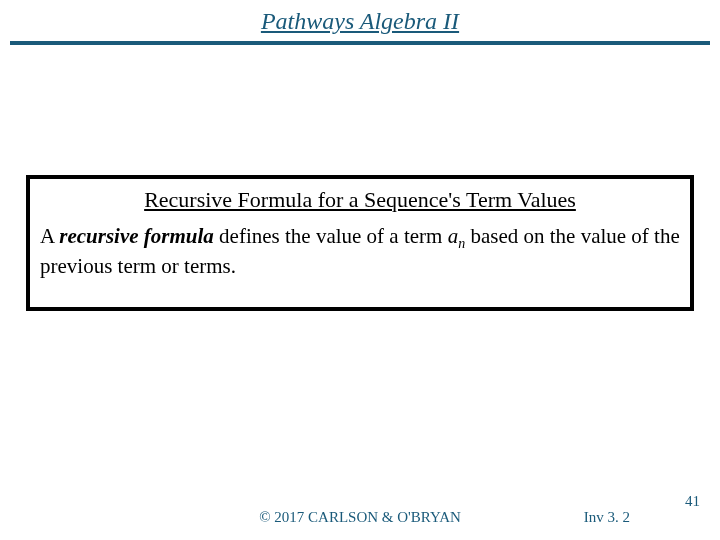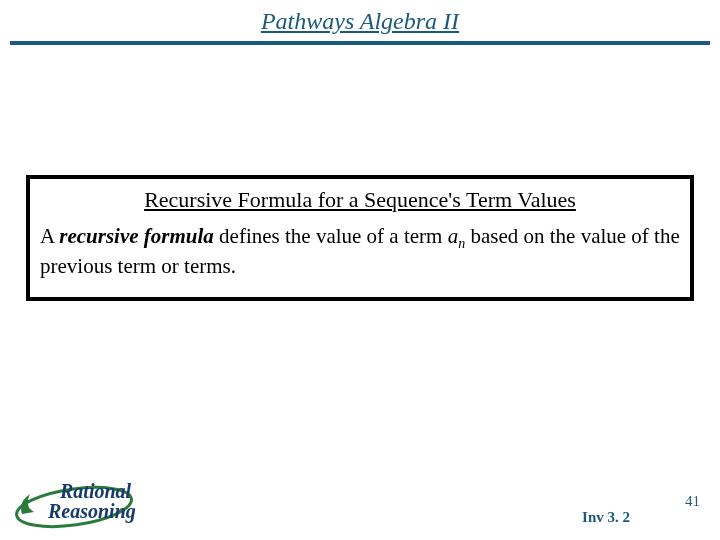--- a/index.html
+++ b/index.html
@@ -23,21 +23,21 @@
     text-decoration-color: #1a5a7a;
   }
   .header-rule {
     margin: 2px 10px 0 10px;
     height: 4px;
     background: #1a5a7a;
   }
   .content-box {
     margin: 130px 26px 4px 26px;
     border: 4px solid #000;
-    padding: 8px 10px 18px 10px;
+    padding: 8px 10px 28px 10px;
     background: #fff;
   }
   .box-heading {
     text-align: center;
     font-size: 22px;
     text-decoration: underline;
     margin-bottom: 10px;
   }
   .box-body {
     font-size: 21px;
@@ -67,21 +67,21 @@
     bottom: 14px;
     text-align: center;
     font-size: 15px;
     color: #1a5a7a;
     font-family: "Times New Roman", serif;
   }
   .inv {
     position: absolute;
     right: 90px;
     bottom: 14px;
-    font-weight: bold;
+    font-weight: normal;
     font-size: 15px;
     color: #1a5a7a;
   }
   .pagenum {
     position: absolute;
     right: 20px;
     bottom: 30px;
     font-size: 15px;
     color: #1a5a7a;
   }
@@ -95,23 +95,16 @@
 <div class="header-rule"></div>
 
 <div class="content-box">
   <div class="box-heading">Recursive Formula for a Sequence's Term Values</div>
   <div class="box-body">
     <span>A </span><span class="bolditalic">recursive formula</span><span> defines the value of a term </span><span class="term">a</span><span class="sub">n</span><span> based on the value of the previous term or terms.</span>
   </div>
 </div>
 
 <div class="footer">
-  <div class="logo">
-    <svg width="180" height="60" viewBox="0 0 180 60">
-      <ellipse cx="60" cy="35" rx="58" ry="18" fill="none" stroke="#2a7a3a" stroke-width="3" transform="rotate(-8 60 35)"></ellipse>
-      <path d="M8 42 Q 4 30 16 22 Q 10 34 20 40 Z" fill="#2a7a3a"></path>
-      <text x="46" y="26" font-family="cursive" font-style="italic" font-size="20" fill="#173a6a" font-weight="bold">Rational</text>
-      <text x="34" y="46" font-family="cursive" font-style="italic" font-size="20" fill="#173a6a" font-weight="bold">Reasoning</text>
-    </svg>
-  </div>
+  <div class="copyright">© 2017 CARLSON &amp; O'BRYAN</div>
   <div class="inv">Inv 3. 2</div>
   <div class="pagenum">41</div>
 </div>
 
 </body></html>

